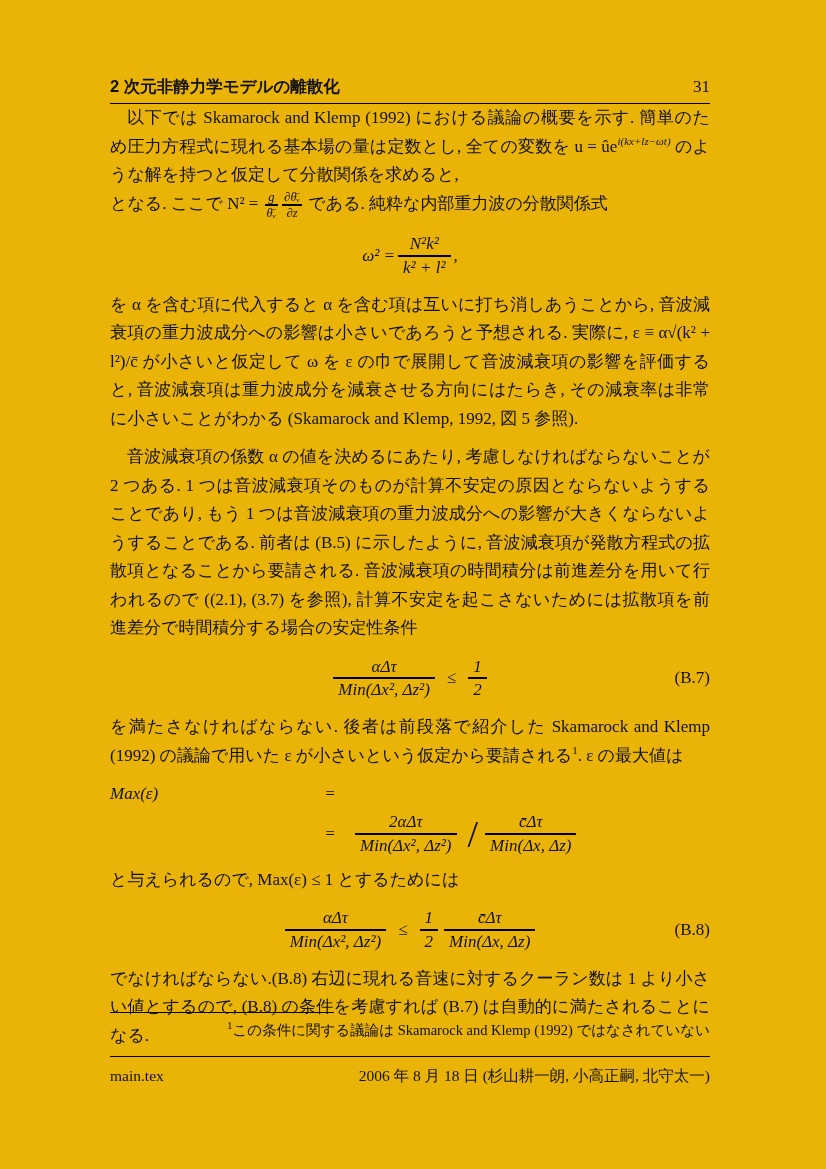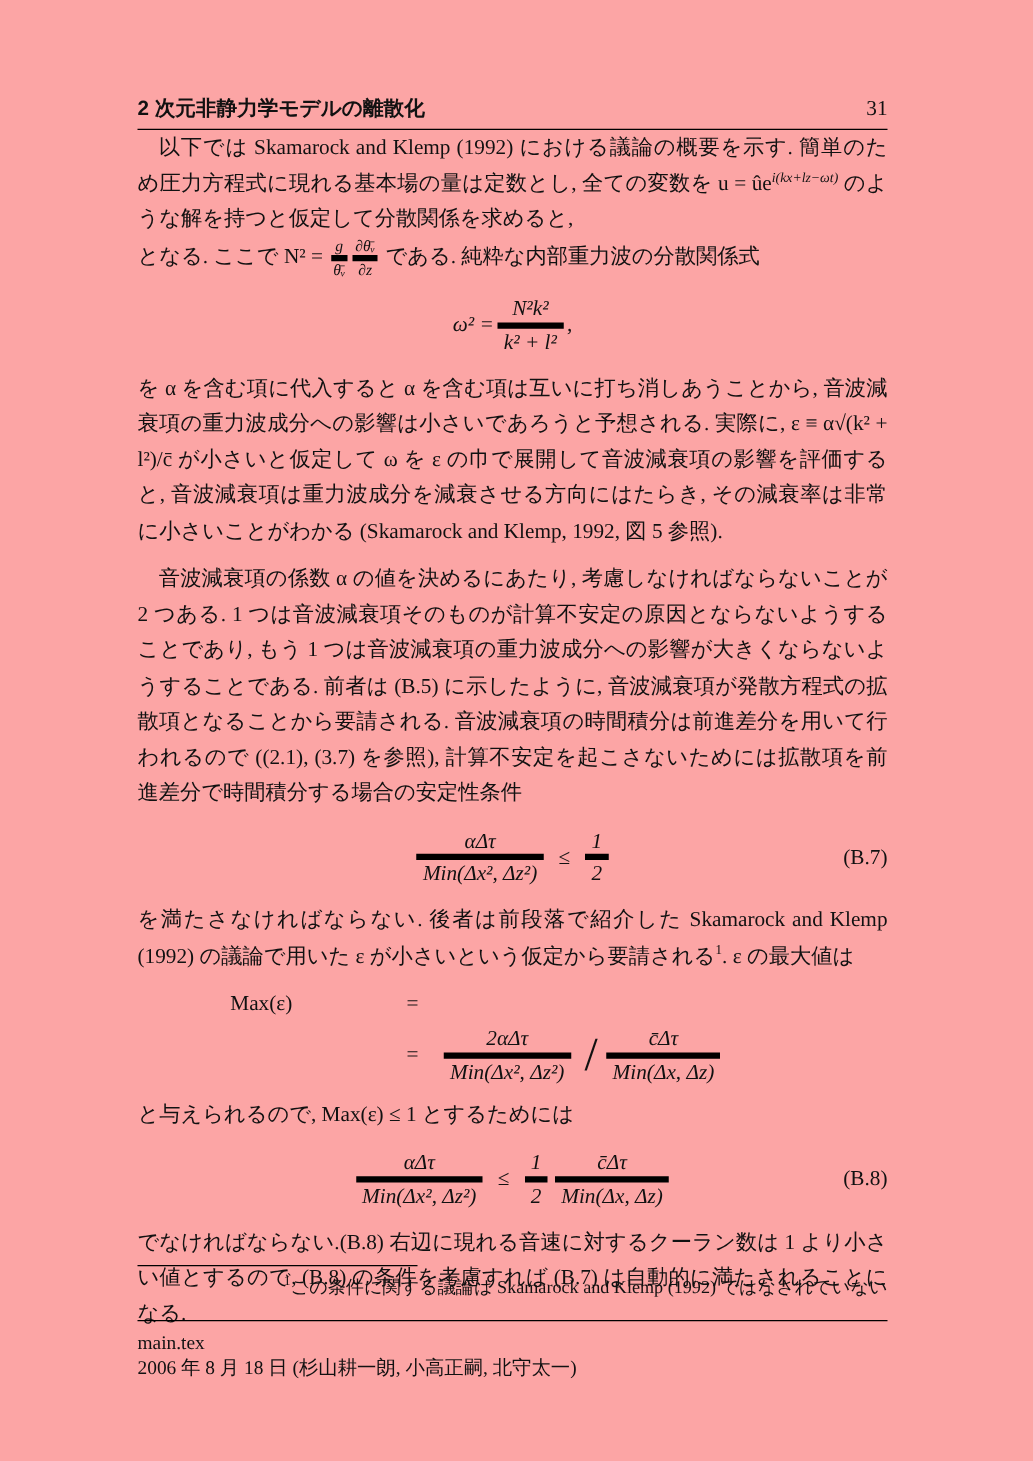--- a/index.html
+++ b/index.html
@@ -1,17 +1,17 @@
 <!DOCTYPE html>
 <html lang="ja"><head>
 <meta charset="utf-8">
 <style>
   html,body{margin:0;padding:0;background:#ffffff;}
   .page{
-    position:relative;width:826px;height:1169px;background:#fca5a5;
+    position:relative;width:826px;height:1169px;background:#eab308;
     font-family:"Liberation Serif","DejaVu Serif",serif;color:#111;
     overflow:hidden;
   }
   .content{position:absolute;left:110px;top:76px;width:600px;}
   
   .running-header{display:flex;justify-content:space-between;align-items:baseline;
     font-family:"Liberation Sans","DejaVu Sans",sans-serif;font-size:16.5px;font-weight:bold;}
   .running-header .pagenum{font-family:"Liberation Serif","DejaVu Serif",serif;font-weight:normal;font-size:17px;}
   .header-rule{border:none;border-top:1.2px solid #000;margin:5px 0 0 0;}
   
@@ -22,39 +22,39 @@
   .msup{font-size:11px;font-style:italic;vertical-align:super;line-height:0;}
   .fnmark{font-size:11px;vertical-align:super;line-height:0;}
   
   .equation{position:relative;display:flex;justify-content:center;align-items:center;
     font-size:17px;margin:13px 0;min-height:42px;}
   .math{font-style:italic;}
   .eqtag{position:absolute;right:0;font-style:normal;}
   .rel{margin:0 9px;font-style:normal;}
   .frac{display:inline-block;vertical-align:middle;text-align:center;line-height:1.25;margin:0 3px;}
   .frac .num,.frac .den{display:block;padding:0 5px;font-style:italic;}
-  .frac .den{border-top:5px solid #000000;}
+  .frac .den{border-top:2px solid #000000;}
   .frac.small{font-size:12.5px;line-height:1.15;margin:0 2px;}
   .frac.small .num,.frac.small .den{padding:0 2px;}
   .bigslash{font-size:38px;font-style:normal;line-height:1;margin:0 4px 0 8px;font-weight:300;}
   
   .eqnarray{font-size:17px;margin:14px 0 10px 0;}
   .eqnarray .row{display:flex;align-items:center;margin:7px 0;}
-  .eqnarray .lhs{width:198px;text-align:center;}
+  .eqnarray .lhs{width:198px;text-align:left;font-style:italic;}
   .eqnarray .erel{width:44px;text-align:center;}
   .eqnarray .rhs{display:flex;align-items:center;}
   
   .footnote-area{position:absolute;left:110px;top:1012px;width:600px;}
   .footnote-rule{border:none;border-top:1px solid #000;width:224px;margin:0;}
   .footnote{font-size:14.5px;line-height:22px;margin:6px 0 0 0;text-indent:14px;text-align:right;}
   
   .footer-area{position:absolute;left:110px;top:1056px;width:600px;}
   .footer-rule{border:none;border-top:1px solid #000;margin:0;}
   .footer-row{display:flex;justify-content:space-between;align-items:baseline;
-    font-size:15.5px;margin-top:9px;flex-direction:column;}
+    font-size:15.5px;margin-top:9px;}
 </style>
 </head>
 <body>
 
 <div class="page">
   <div class="content">
 
     <div class="running-header">
       <span>2 次元非静力学モデルの離散化</span>
       <span class="pagenum">31</span>

